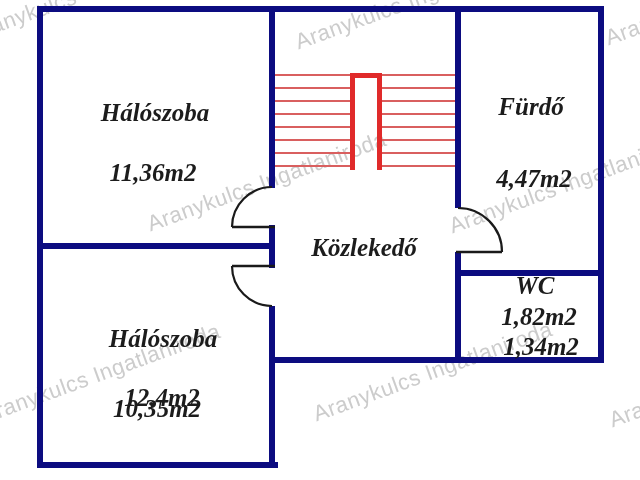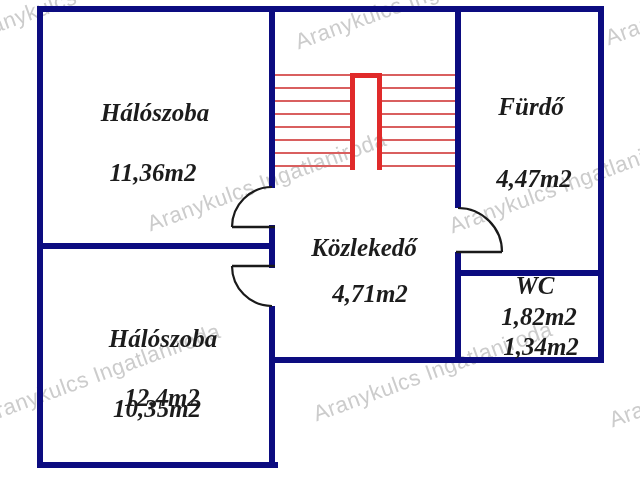--- a/index.html
+++ b/index.html
@@ -80,21 +80,20 @@
     <line x1="456" y1="252" x2="502" y2="252" stroke-width="2.6"></line>
   </svg>
 
   <div class="lbl" style="left:45px;top:97px">Hálószoba</div>
   <div class="lbl" style="left:43px;top:157px">11,36m2</div>
 
   <div class="lbl" style="left:421px;top:91px">Fürdő</div>
   <div class="lbl" style="left:424px;top:163px">4,47m2</div>
 
   <div class="lbl" style="left:254px;top:232px">Közlekedő</div>
-  <div class="lbl" style="left:260px;top:278px">4,71m2</div>
 
   <div class="lbl" style="left:425px;top:270px">WC</div>
   <div class="lbl" style="left:429px;top:301px">1,82m2</div>
   <div class="lbl" style="left:431px;top:331px">1,34m2</div>
 
   <div class="lbl" style="left:53px;top:323px">Hálószoba</div>
   <div class="lbl" style="left:52px;top:382px">12,4m2</div>
   <div class="lbl" style="left:47px;top:393px">10,35m2</div>
 
 </div>

